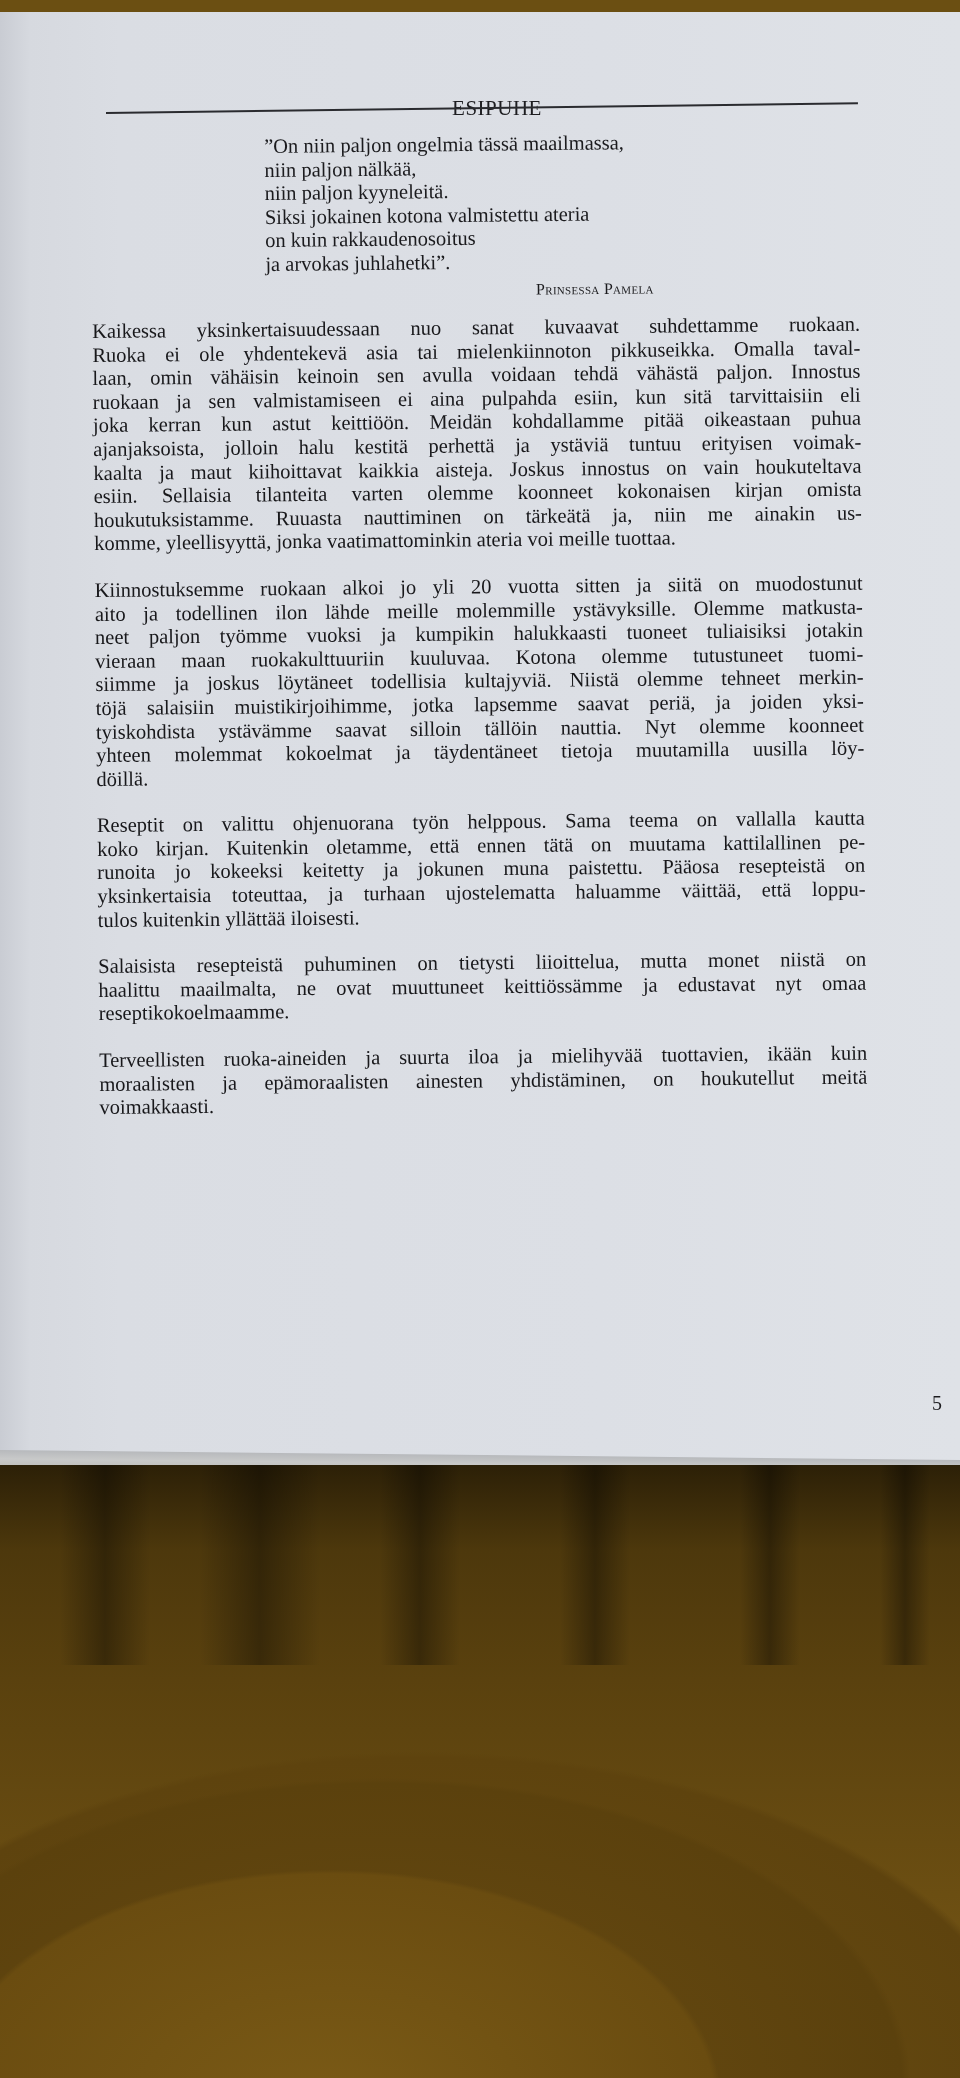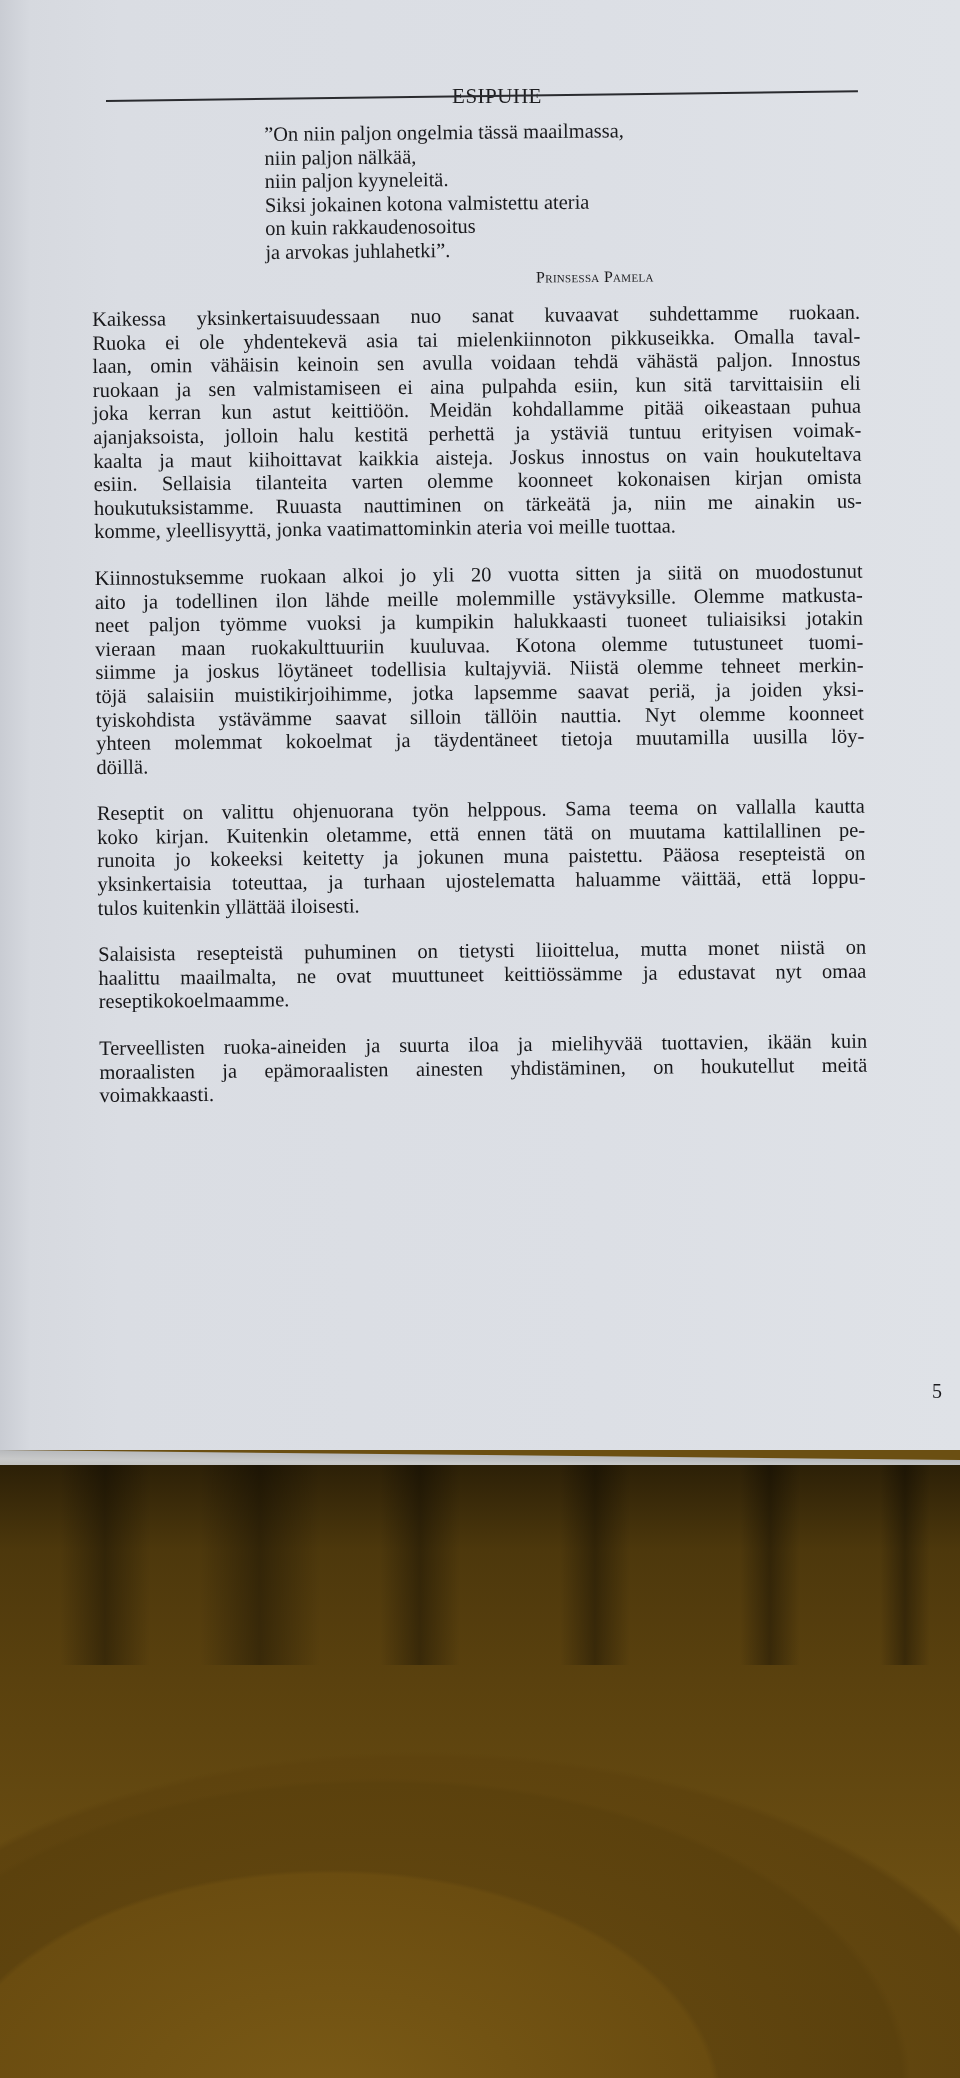--- a/index.html
+++ b/index.html
@@ -1,17 +1,17 @@
 <!DOCTYPE html>
 <html><head>
 <meta charset="utf-8">
 <style>
   html,body{margin:0;padding:0;}
   body{width:960px;height:2078px;overflow:hidden;position:relative;background:#6b4f12;font-family:"Liberation Serif","DejaVu Serif",serif;}
-  .page{position:absolute;left:0;top:0;width:960px;height:1450px;background:linear-gradient(90deg,#c9ccd3 0px,#d6d9df 30px,#dadde3 120px,#dcdfe5 600px,#dfe2e7 960px);}
+  .page{position:absolute;left:0;top:12px;width:960px;height:1450px;background:linear-gradient(90deg,#c9ccd3 0px,#d6d9df 30px,#dadde3 120px,#dcdfe5 600px,#dfe2e7 960px);}
   .page-edge{position:absolute;left:0;top:1450px;width:960px;height:22px;background:linear-gradient(180deg,#b7b9bc 0%,#c8c9c9 40%,#b9b8b3 100%);transform:skewY(0.6deg);transform-origin:left top;}
   .header-title{position:absolute;left:0;width:960px;top:84px;text-align:center;font-size:21px;letter-spacing:0.5px;color:#1d1d20;}
   .header-title span{position:relative;left:17px;}
   .header-rule{position:absolute;left:106px;top:100px;width:752px;height:2px;background:#2a2b2f;transform:rotate(-0.75deg);transform-origin:left center;}
   .quote{position:absolute;left:264px;top:123px;font-size:20.5px;line-height:23.5px;color:#1b1b1e;transform:rotate(-0.6deg);transform-origin:left top;}
   .quote .ln{display:block;white-space:nowrap;}
   .attribution{position:absolute;left:536px;top:268px;font-size:16px;letter-spacing:0.3px;color:#1b1b1e;font-variant:small-caps;transform:rotate(-0.5deg);}
   .body-text{position:absolute;left:92px;top:308px;width:768px;font-size:20.5px;line-height:23.6px;color:#18181b;text-align:justify;transform:rotate(-0.55deg);transform-origin:left top;}
   .para{margin:0 0 23px 0;}
   .para .ln{display:block;text-align:justify;text-align-last:justify;white-space:nowrap;}

